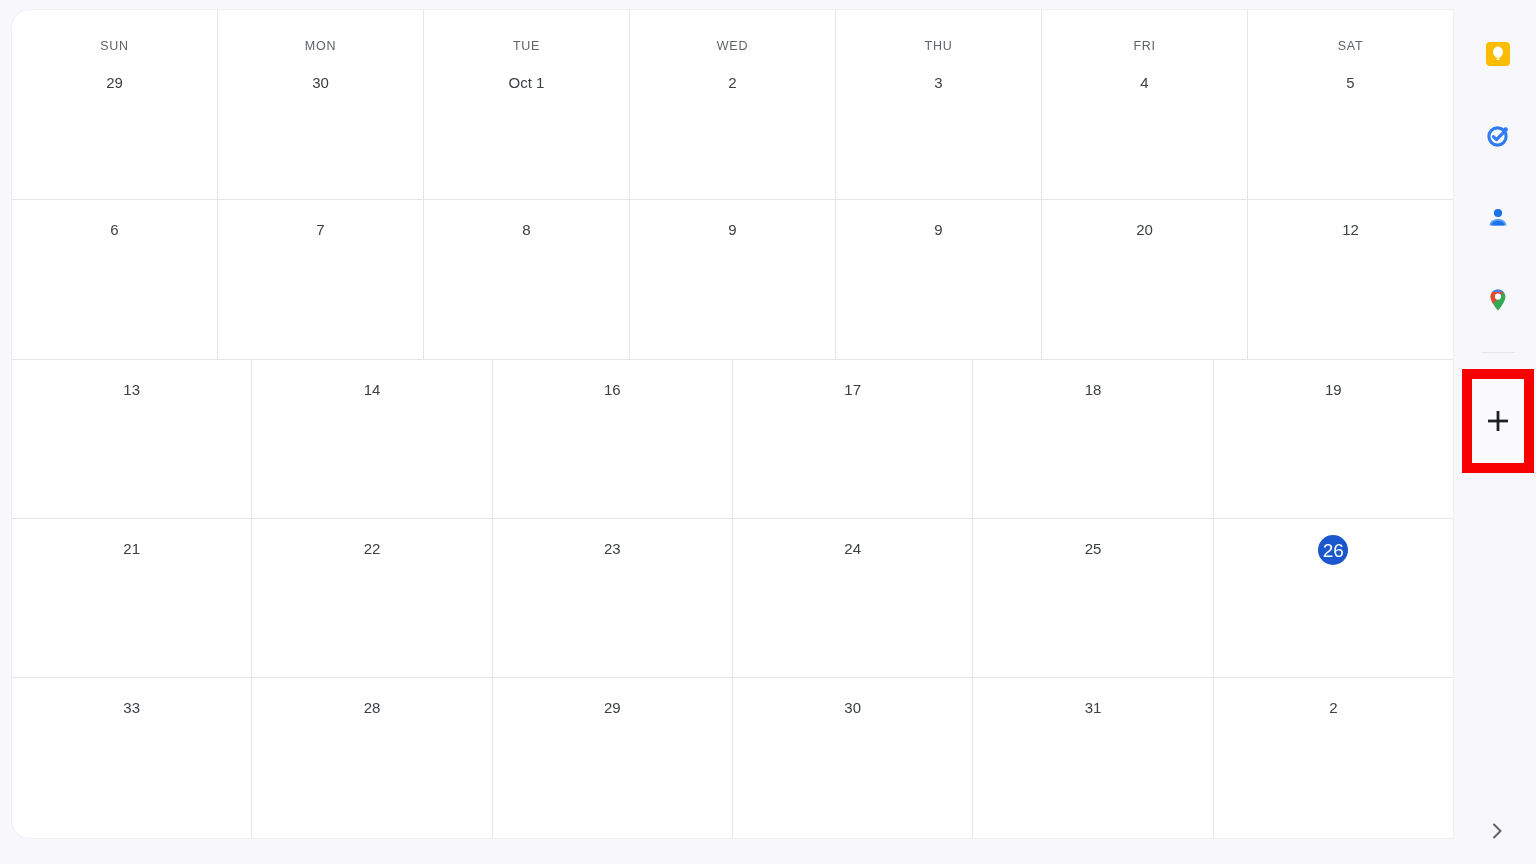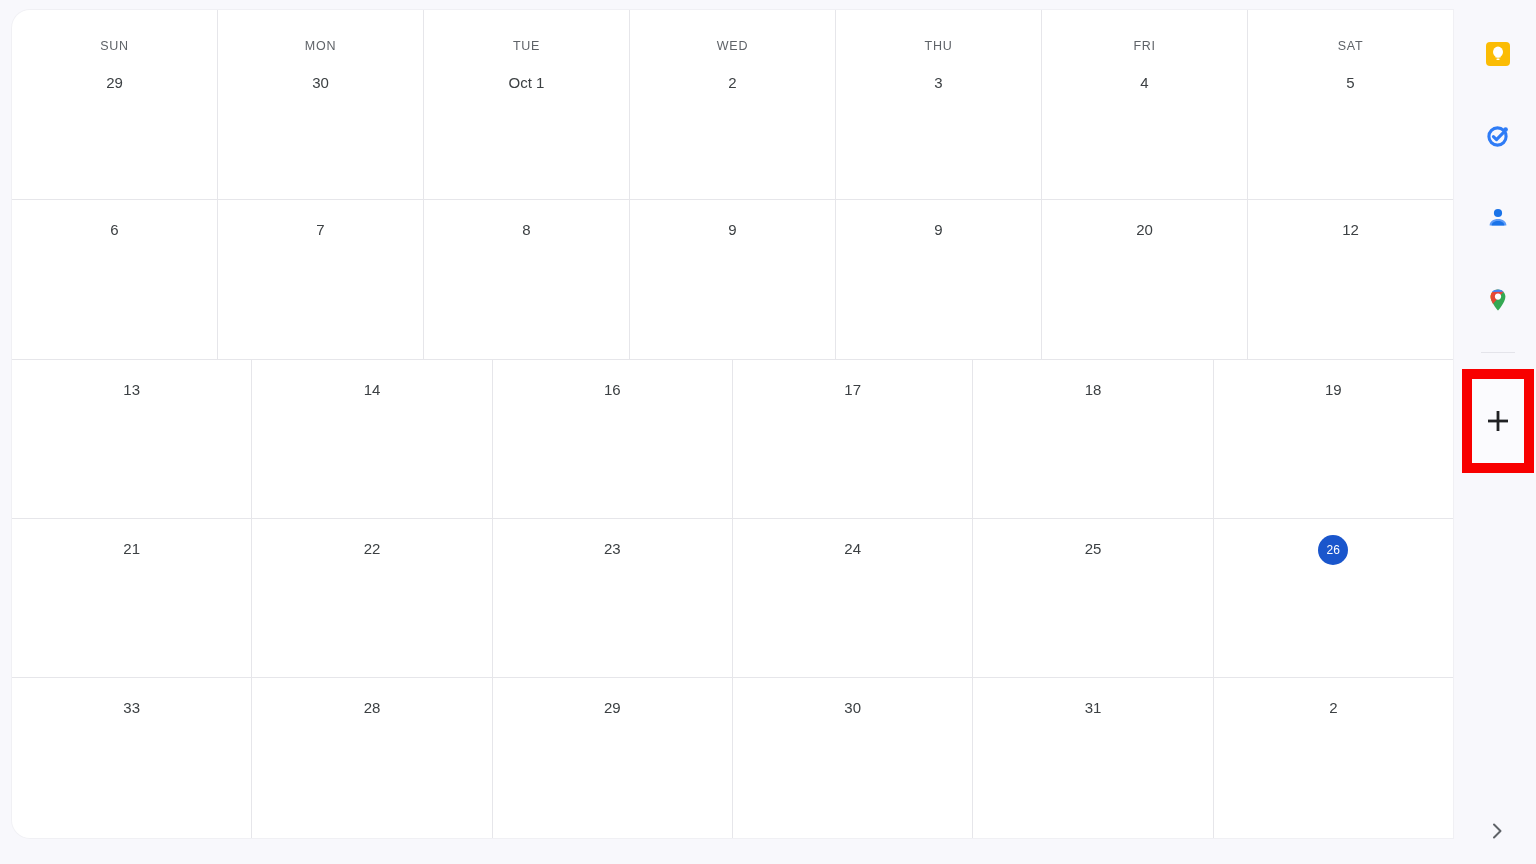--- a/index.html
+++ b/index.html
@@ -73,21 +73,21 @@
   .cal-row:not(.r0) .daynum { margin-top:16px; }
 
   .daynum.today {
     background:#1a56cc;
     color:#ffffff;
     font-weight:500;
     width:30px;
     height:30px;
     min-width:30px;
     padding:0;
-    font-size:12px;
+    font-size:19px;
   }
 
   
   #side-panel {
     position:absolute;
     right:0; top:0;
     width:76px; height:864px;
     background:#f8f8fc;
     display:flex;
     flex-direction:column;

